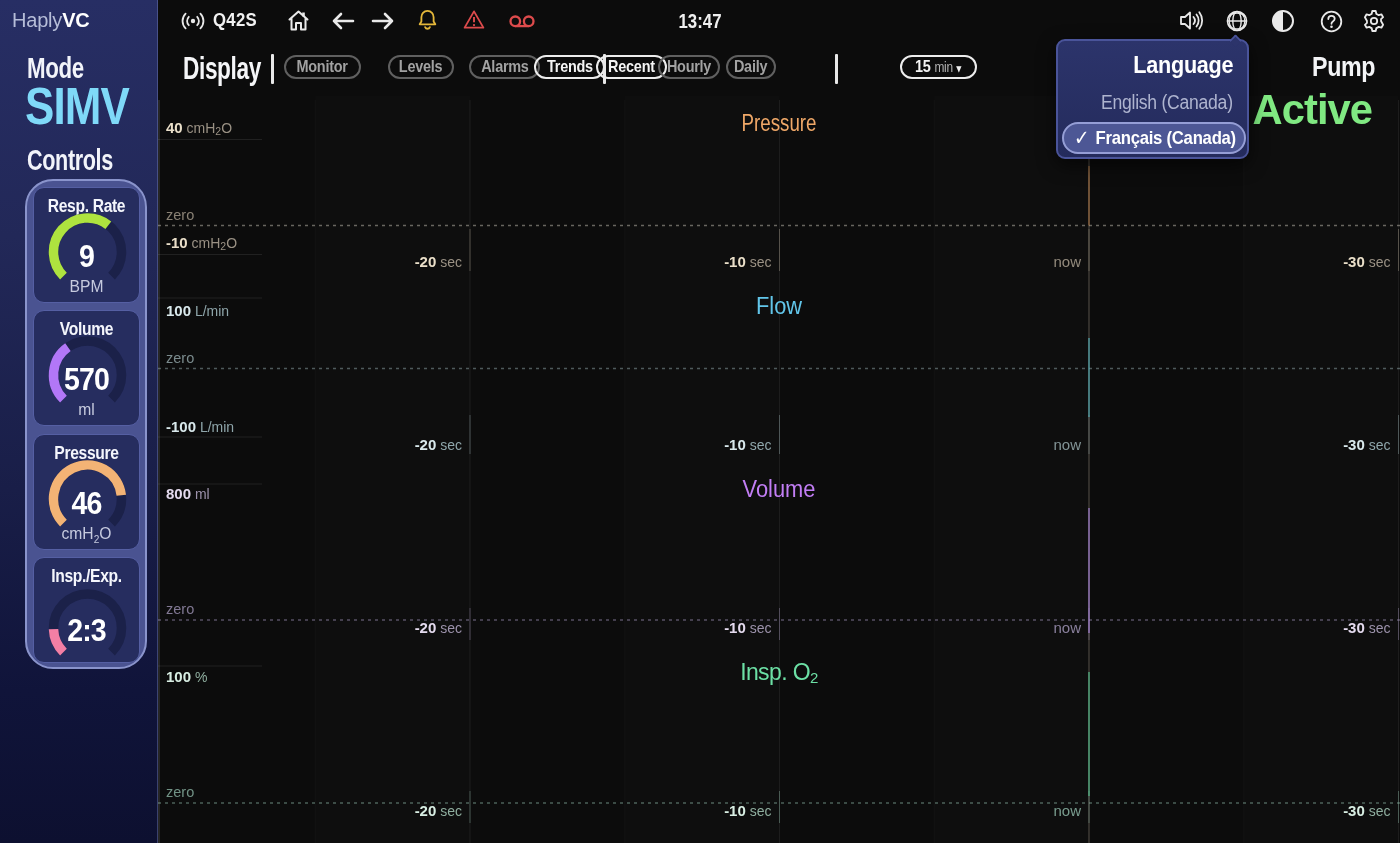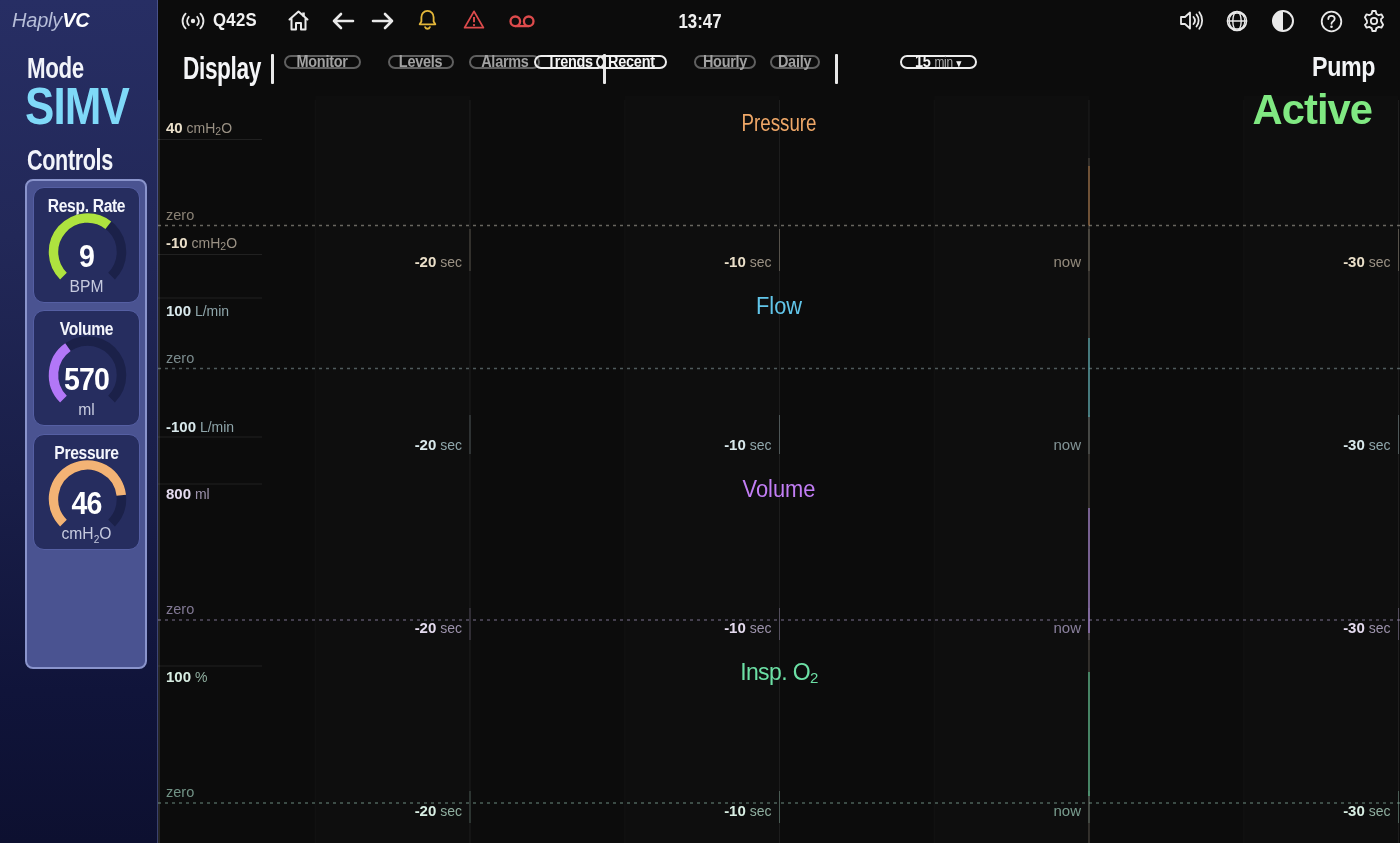--- a/index.html
+++ b/index.html
@@ -5,49 +5,49 @@
 * { margin:0; padding:0; box-sizing:border-box; }
 html,body { width:1400px; height:843px; overflow:hidden; background:#0c0c0c;
   font-family:"Liberation Sans", sans-serif; }
 #page { position:relative; width:1400px; height:843px; }
 .abs { position:absolute; }
 
 
 #sidebar { position:absolute; left:0; top:0; width:158px; height:843px;
   background:linear-gradient(180deg,#272e64 0%,#222858 28%,#191e48 58%,#10143a 82%,#0d1030 100%);
   border-right:1px solid rgba(116,126,186,0.45); }
-#logo { position:absolute; left:12px; top:9px; font-size:20px; letter-spacing:-0.2px;font-style:italic; }
+#logo { position:absolute; left:12px; top:9px; font-size:20px; letter-spacing:-0.2px; }
 #logo .h { color:#b6bdd8; font-weight:400; }
 #logo .vc { color:#ffffff; font-weight:700; }
 .sbtxt { position:absolute; color:#f2f4fa; font-weight:700; letter-spacing:-0.5px; }
 #mode { left:27px; top:52px; font-size:29px; transform:scaleX(0.77); transform-origin:0 0; }
 #simv { left:25px; top:76px; font-size:52px; color:#7fd9f8; letter-spacing:-1px; transform:scaleX(0.845); transform-origin:0 0; }
 #controls { left:27px; top:144px; font-size:29px; transform:scaleX(0.745); transform-origin:0 0; }
 #cardbox { position:absolute; left:25px; top:179px; width:122px; height:490px;
-  background:#4a5391; border:2px solid #8a94cc; border-radius:8px; }
+  background:#4a5391; border:2px solid #8a94cc; border-radius:28px; }
 .card { position:absolute; left:6px; width:107px; height:116px;
   background:#262d5f; border:1px solid #555fa3; border-radius:11px; }
 .card .lbl { position:absolute; top:8px; left:0; width:100%; text-align:center;
   color:#f4f6fc; font-weight:700; font-size:18px; letter-spacing:-0.4px; transform:scaleX(0.87); }
 .card svg.g { position:absolute; left:2px; top:24px; }
 .card .val { position:absolute; top:51px; left:0; width:100%; text-align:center;
   color:#ffffff; font-weight:700; font-size:31px; letter-spacing:-1px; transform:scaleX(0.92); }
 .card .unit { position:absolute; top:89px; left:0; width:100%; text-align:center;
   color:#c6cade; font-size:17px; transform:scaleX(0.92); }
 .card .unit sub { font-size:11px; }
 
 
 .ticon { position:absolute; top:9px; }
 #q42s { position:absolute; left:213px; top:10px; color:#f2f2f2; font-weight:700; font-size:18px; letter-spacing:0.3px; transform:scaleX(0.93); transform-origin:0 0; }
 #clock { position:absolute; left:650px; top:10px; width:100px; text-align:center; color:#efefef; font-weight:700; font-size:20px; transform:scaleX(0.84); }
 
 
 #display { position:absolute; left:183px; top:51px; color:#f5f6f8; font-weight:700; font-size:31px; letter-spacing:-0.5px; transform:scaleX(0.73); transform-origin:0 0; }
 .vsep { position:absolute; top:54px; width:3px; height:30px; background:#e8e8e8; border-radius:1px; }
-.pill { position:absolute; top:55px; height:14px; border-radius:15px; border:2px solid #606060;
+.pill { position:absolute; top:55px; height:24px; border-radius:15px; border:2px solid #606060;
   color:#a2a2a2; font-weight:700; font-size:17px; text-align:right; letter-spacing:-0.3px;
   display:flex; align-items:center; justify-content:center; }
 .pill span.t { transform:scaleX(0.85); display:inline-block; white-space:nowrap; }
 .pill.on { border-color:#ededed; color:#f4f4f4; }
 
 
 #pump { position:absolute; left:1255px; top:51px; width:120px; text-align:right;
   color:#f3f4f6; font-weight:700; font-size:28px; letter-spacing:-0.5px; transform:scaleX(0.83); transform-origin:100% 0; }
 #active { position:absolute; left:1222px; top:85px; width:150px; text-align:right;
   color:#80e982; font-weight:700; font-size:43px; letter-spacing:-1px; transform:scaleX(0.97); transform-origin:100% 0; }
@@ -217,24 +217,24 @@
   <div class="pill" style="left:469px;width:71px">
       <span class="t">Alarms</span>
     </div>
   <div class="pill on" style="left:534px;width:71px">
       <span class="t">Trends</span>
     </div>
   <div class="vsep" style="left:603px"></div>
   <div class="pill on" style="left:596px;width:71px">
       <span class="t">Recent</span>
     </div>
-  <div class="pill" style="left:694px;width:62px">
+  <div class="pill" style="left:658px;width:62px">
       <span class="t">Hourly</span>
     </div>
-  <div class="pill" style="left:770px;width:50px">
+  <div class="pill" style="left:726px;width:50px">
       <span class="t">Daily</span>
     </div>
   <div class="vsep" style="left:835px"></div>
   <div class="pill on" style="left:900px;width:77px">
       <span class="t"><b>15</b>&nbsp;<span style="font-size:14px;color:#b3b3b3;font-weight:400">min</span>&nbsp;<span style="font-size:11px;color:#f0f0f0">▾</span></span>
     </div>
 
   <div id="pump">Pump</div>
   <div id="active">Active</div>
 
@@ -264,17 +264,33 @@
       </div>
       <div class="card" style="top:253px">
         <div class="lbl">Pressure</div>
         <svg class="g" width="103" height="84" viewBox="0 0 103 84">
           <path d="M 27.46 64.04 A 34 34 0 1 1 75.54 64.04" fill="none" stroke="#1b2149" stroke-width="9.5"></path>
           <path d="M 27.46 64.04 A 34 34 0 1 1 85.29 36.27" fill="none" stroke="#f3b375" stroke-width="9.5"></path>
         </svg>
         <div class="val">46</div>
         <div class="unit">cmH<sub>2</sub>O</div>
       </div>
+      <div class="card" style="top:376px;height:106px">
+        <div class="lbl">Insp./Exp.</div>
+        <svg class="g" width="103" height="84" viewBox="0 0 103 84" style="top:30px">
+          <path d="M 27.46 64.04 A 34 34 0 1 1 75.54 64.04" fill="none" stroke="#1b2149" stroke-width="9.5"></path>
+          <path d="M 27.46 64.04 A 34 34 0 0 1 17.52 41.07" fill="none" stroke="#f37fa5" stroke-width="9.5"></path>
+        </svg>
+        <div class="val" style="top:55px">2:3</div>
+      </div>
     </div>
   </div>
 
+  <div id="lang">
+    <div class="notch"></div>
+    <div class="title">Language</div>
+    <div class="eng">English (Canada)</div>
+    <div class="fr">
+        <span class="inner"><span class="chk">✓</span>Français (Canada)</span>
+      </div>
+  </div>
 
 </div>
 
 </body></html>

